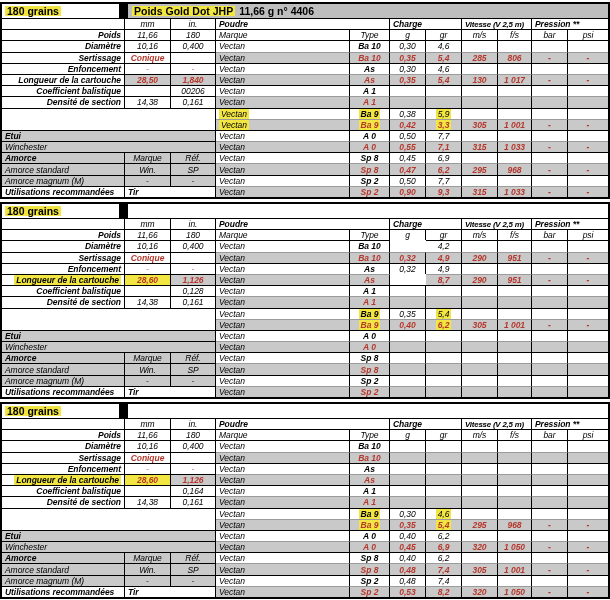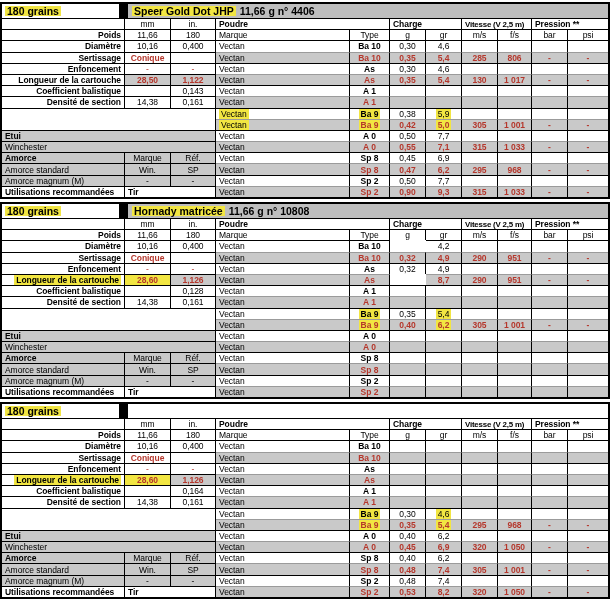--- a/index.html
+++ b/index.html
@@ -16,21 +16,21 @@
     margin:0 0 3px 0;background:#fff;
   }
   .trow{
     height:14px;display:flex;align-items:stretch;overflow:hidden;
   }
   .tcell1{width:117px;background:#fff;display:flex;align-items:center;padding-left:3px;box-sizing:border-box;flex:none;}
   .tdiv{width:9px;background:#000;flex:none;}
   .tcell2{flex:1;background:var(--titlebg);display:flex;align-items:center;padding-left:4px;overflow:hidden;}
   .ttext{font-weight:bold;font-size:10.5px;white-space:nowrap;}
   .tsuffix{font-weight:bold;font-size:10.5px;margin-left:4px;white-space:nowrap;}
-  .row{display:flex;height:11.2px;overflow:hidden;}
+  .row{display:flex;height:11.2px;overflow:hidden;font-style:italic;}
   .cell{
     box-sizing:border-box;height:100%;display:flex;align-items:center;
     overflow:hidden;border-right:1px solid var(--bd);
     font-size:8.5px;color:#000;white-space:nowrap;flex:none;letter-spacing:-0.05px;
   }
   .cell:last-child{border-right:none;}
   .c{justify-content:center;}
   .l{justify-content:flex-start;padding-left:3px;}
   .r{justify-content:flex-end;padding-right:3px;}
   .b{font-weight:bold;}
@@ -47,21 +47,21 @@
 <body>
 
 <div id="page">
     <div class="sheet">
       <div class="trow">
         <div class="tcell1">
           <div class="hl ttext">180 grains</div>
         </div>
         <div class="tdiv"></div>
         <div class="tcell2">
-          <div class="hl ttext">Speer Gold Dot JHP</div>
+          <div class="hl ttext">Poids Gold Dot JHP</div>
           <div class="tsuffix">11,66 g n° 4406</div>
         </div>
       </div>
       <div class="row">
         <div class="cell btk" style="width: 123px;"></div>
         <div class="cell btk c" style="width: 46px;">mm</div>
         <div class="cell btk c" style="width: 45px;">in.</div>
         <div class="cell btk l b" style="width: 174px;">Poudre</div>
         <div class="cell btk l b" style="width: 72px;">Charge</div>
         <div class="cell btk l b sphead" style="width: 70px;">Vitesse (V 2,5 m)</div>
@@ -115,34 +115,34 @@
         <div class="cell btk c" style="width: 36px;">0,30</div>
         <div class="cell btk c" style="width: 36px;">4,6</div>
         <div class="cell btk c" style="width: 36px;"></div>
         <div class="cell btk c" style="width: 34px;"></div>
         <div class="cell btk c" style="width: 36px;"></div>
         <div class="cell btk c" style="width: 40px;"></div>
       </div>
       <div class="row">
         <div class="cell btk r b" style="width: 123px;">Longueur de la cartouche</div>
         <div class="cell btk c red b grey" style="width: 46px;">28,50</div>
-        <div class="cell btk c red b grey" style="width: 45px;">1,122</div>
+        <div class="cell btk c red b grey" style="width: 45px;">1,840</div>
         <div class="cell btl l grey" style="width: 134px;">Vectan</div>
         <div class="cell btl c b grey red" style="width: 40px;">As</div>
         <div class="cell btl c grey red b" style="width: 36px;">0,35</div>
         <div class="cell btl c grey red b" style="width: 36px;">5,4</div>
         <div class="cell btl c grey red b" style="width: 36px;">130</div>
         <div class="cell btl c grey red b" style="width: 34px;">1 017</div>
         <div class="cell btl c grey red b" style="width: 36px;">-</div>
         <div class="cell btl c grey red b" style="width: 40px;">-</div>
       </div>
       <div class="row">
         <div class="cell btk r b" style="width: 123px;">Coefficient balistique</div>
         <div class="cell btk c" style="width: 46px;"></div>
-        <div class="cell btk c" style="width: 45px;">0,143</div>
+        <div class="cell btk c" style="width: 45px;">00206</div>
         <div class="cell btk l" style="width: 134px;">Vectan</div>
         <div class="cell btk c b" style="width: 40px;">A 1</div>
         <div class="cell btk c" style="width: 36px;"></div>
         <div class="cell btk c" style="width: 36px;"></div>
         <div class="cell btk c" style="width: 36px;"></div>
         <div class="cell btk c" style="width: 34px;"></div>
         <div class="cell btk c" style="width: 36px;"></div>
         <div class="cell btk c" style="width: 40px;"></div>
       </div>
       <div class="row">
@@ -178,21 +178,21 @@
       <div class="row">
         <div class="cell btn" style="width: 214px;"></div>
         <div class="cell btl l grey" style="width: 134px;">
           <div class="hl">Vectan</div>
         </div>
         <div class="cell btl c b grey red" style="width: 40px;">
           <div class="hl">Ba 9</div>
         </div>
         <div class="cell btl c grey red b" style="width: 36px;">0,42</div>
         <div class="cell btl c grey red b" style="width: 36px;">
-          <div class="hl">5,0</div>
+          <div class="hl">3,3</div>
         </div>
         <div class="cell btl c grey red b" style="width: 36px;">305</div>
         <div class="cell btl c grey red b" style="width: 34px;">1 001</div>
         <div class="cell btl c grey red b" style="width: 36px;">-</div>
         <div class="cell btl c grey red b" style="width: 40px;">-</div>
       </div>
       <div class="row">
         <div class="cell btk l b grey" style="width: 214px;">Etui</div>
         <div class="cell btk l" style="width: 134px;">Vectan</div>
         <div class="cell btk c b" style="width: 40px;">A 0</div>
@@ -265,24 +265,20 @@
         <div class="cell btl c grey red b" style="width: 36px;">-</div>
         <div class="cell btl c grey red b" style="width: 40px;">-</div>
       </div>
     </div>
     <div class="sheet">
       <div class="trow">
         <div class="tcell1">
           <div class="hl ttext">180 grains</div>
         </div>
         <div class="tdiv"></div>
-        <div class="tcell2">
-          <div class="hl ttext">Hornady matricée</div>
-          <div class="tsuffix">11,66 g n° 10808</div>
-        </div>
       </div>
       <div class="row">
         <div class="cell btk" style="width: 123px;"></div>
         <div class="cell btk c" style="width: 46px;">mm</div>
         <div class="cell btk c" style="width: 45px;">in.</div>
         <div class="cell btk l b" style="width: 174px;">Poudre</div>
         <div class="cell btk l b" style="width: 72px;">Charge</div>
         <div class="cell btk l b sphead" style="width: 70px;">Vitesse (V 2,5 m)</div>
         <div class="cell btk l b" style="width: 76px;">Pression **</div>
       </div>

